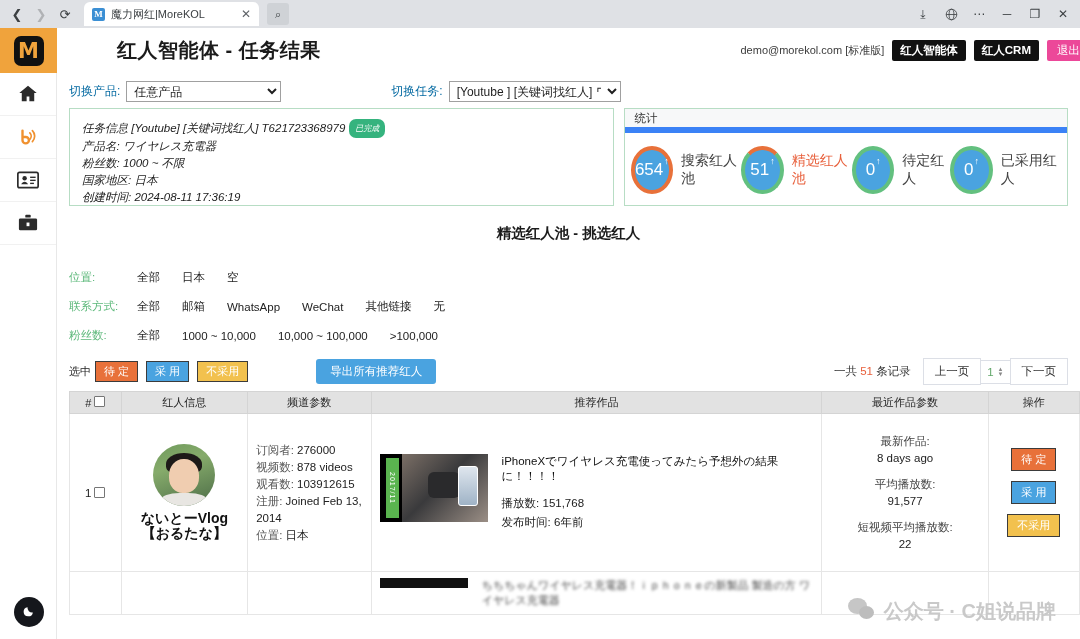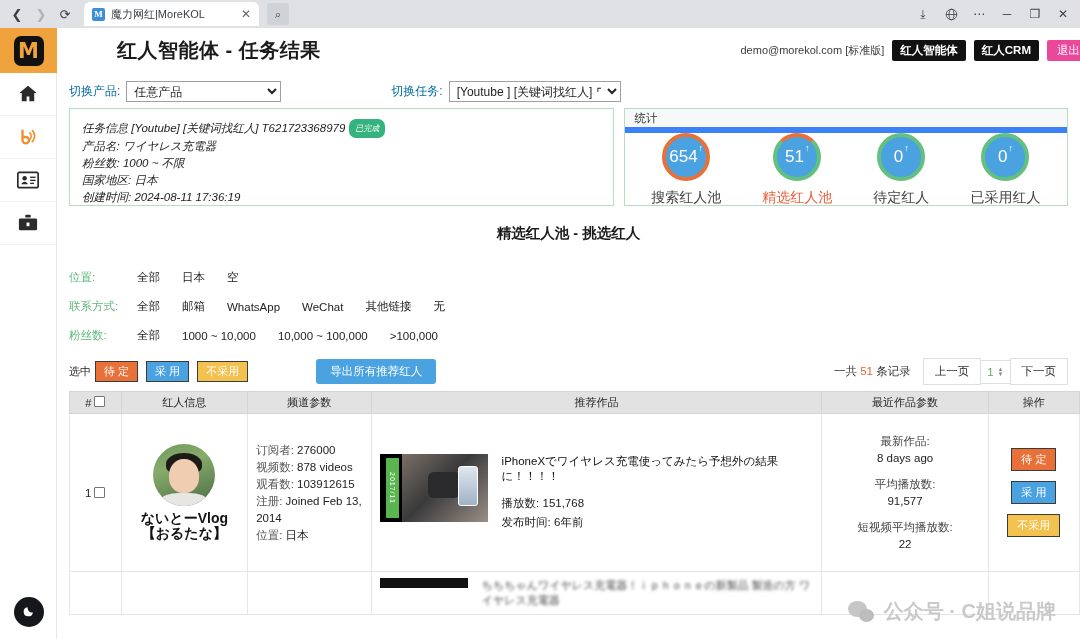--- a/index.html
+++ b/index.html
@@ -120,21 +120,21 @@
   }
   .task-line { font-size: 11.5px; color: #222; line-height: 17px; font-style: italic; }
   .task-line .lbl { color: #222; }
   .badge-done {
     display: inline-block; background: #35b37e; color: #fff;
     font-size: 8px; border-radius: 7px; padding: 1px 6px; vertical-align: 1px;
     margin-left: 4px;
   }
 
   .circles { display: flex; height: 73px; align-items: center; justify-content: space-around; padding: 0 6px; }
-  .circle-wrap { display: flex; flex-direction: column; align-items: center; gap: 8px; }
+  .circle-wrap { display: flex; align-items: center; gap: 8px; }
   .circle {
     width: 48px; height: 48px; border-radius: 50%;
     display: flex; align-items: center; justify-content: center;
     color: #fff; font-size: 17px; position: relative;
     background: #4aa3e0;
   }
   .circle .arrow { font-size: 9px; margin-left: 1px; align-self: flex-start; margin-top: 6px; }
   .circle-label { font-size: 14px; color: #444; }
   .circle-label.hl { color: #e8603c; }
 
@@ -255,21 +255,21 @@
   .op-btn.pending { background: #e8713a; }
   .op-btn.adopt   { background: #4aa3e0; }
   .op-btn.reject  { background: #f2c14e; }
 
   .redact { display: inline-block; height: 10px; background: #111; vertical-align: middle; }
   .blurline { filter: blur(1.6px); font-size: 11px; color: #444; }
 
   
   .watermark {
     position: absolute; right: 24px; bottom: 14px;
-    display: flex; align-items: flex-end; gap: 8px;
+    display: flex; align-items: flex-start; gap: 8px;
     color: #c9c9c9; font-size: 20px; font-weight: bold; pointer-events: none;
   }
   .wm-chat { position: relative; width: 28px; height: 24px; }
   .wm-chat .b1, .wm-chat .b2 {
     position: absolute; border-radius: 50%; background: #c6c6c6;
   }
   .wm-chat .b1 { width: 19px; height: 16px; left: 0; top: 0; }
   .wm-chat .b2 { width: 15px; height: 13px; left: 11px; top: 8px; background: #bdbdbd; }
 </style>
 </head>

